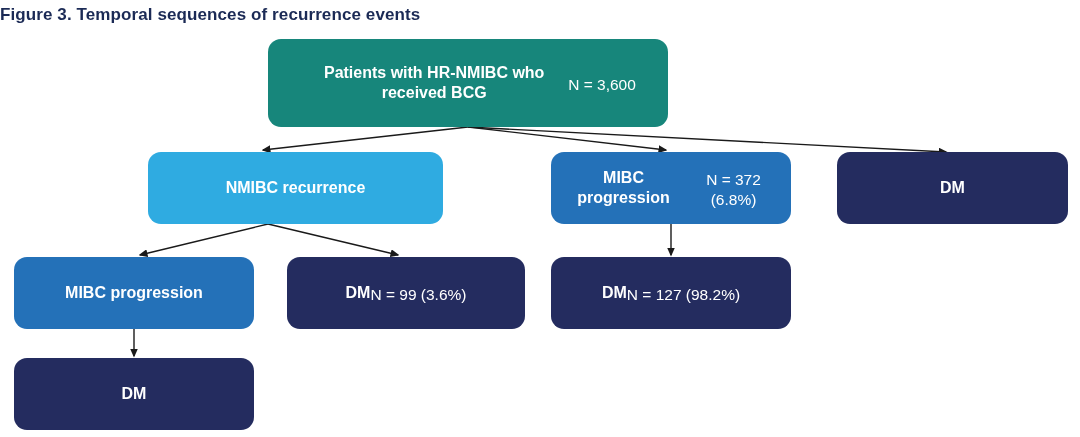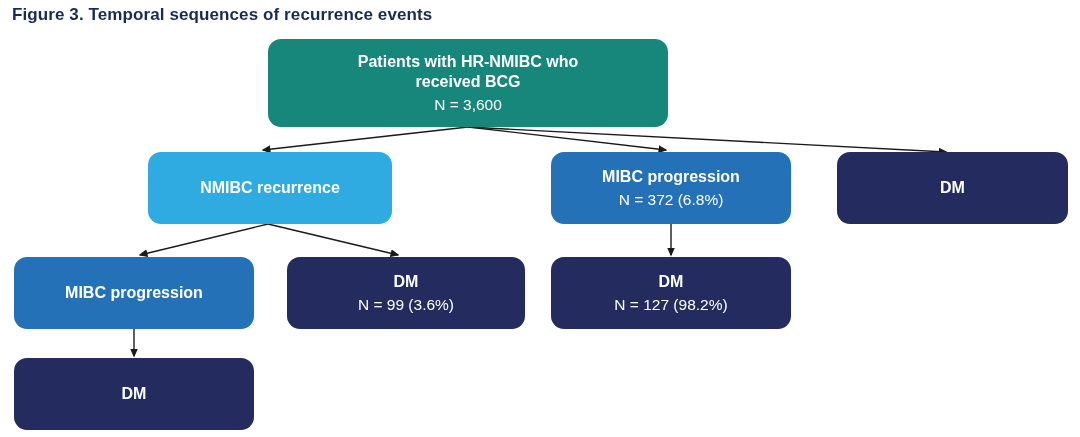--- a/index.html
+++ b/index.html
@@ -6,53 +6,52 @@
   .canvas {
     position: relative;
     width: 1080px;
     height: 437px;
     background: #ffffff;
     font-family: "Liberation Sans", sans-serif;
     overflow: hidden;
   }
   .fig-title {
     position: absolute;
-    left: 12px;
+    left: 0;
     top: 5px;
     font-size: 17px;
     font-weight: bold;
     color: #1B2A55;
     letter-spacing: 0.1px;
   }
   .node {
     position: absolute;
     border-radius: 13px;
     color: #ffffff;
     display: flex;
-    flex-direction: column;
     align-items: center;
     justify-content: center;
     text-align: center;
     box-sizing: border-box;
     padding: 14px 10px;
   }
   .node .label {
     font-weight: bold;
     font-size: 16px;
     line-height: 1.25;
   }
   .node .value {
     font-weight: normal;
     font-size: 15.5px;
     line-height: 1.25;
     margin-top: 3px;
   }
   .node.root { left: 268px; top: 39px; width: 400px; height: 88px; }
   .node.root .label { max-width: 268px; }
-  .node.l2a { left: 148px; top: 152px; width: 244px; height: 72px; }
+  .node.l2a { left: 148px; top: 152px; width: 295px; height: 72px; }
   .node.l2b { left: 551px; top: 152px; width: 240px; height: 72px; }
   .node.l2c { left: 837px; top: 152px; width: 231px; height: 72px; }
   .node.l3a { left: 14px;  top: 257px; width: 240px; height: 72px; }
   .node.l3b { left: 287px; top: 257px; width: 238px; height: 72px; }
   .node.l3c { left: 551px; top: 257px; width: 240px; height: 72px; }
   .node.l4a { left: 14px;  top: 358px; width: 240px; height: 72px; }
   svg.edges {
     position: absolute;
     left: 0; top: 0;
     width: 1080px; height: 437px;

